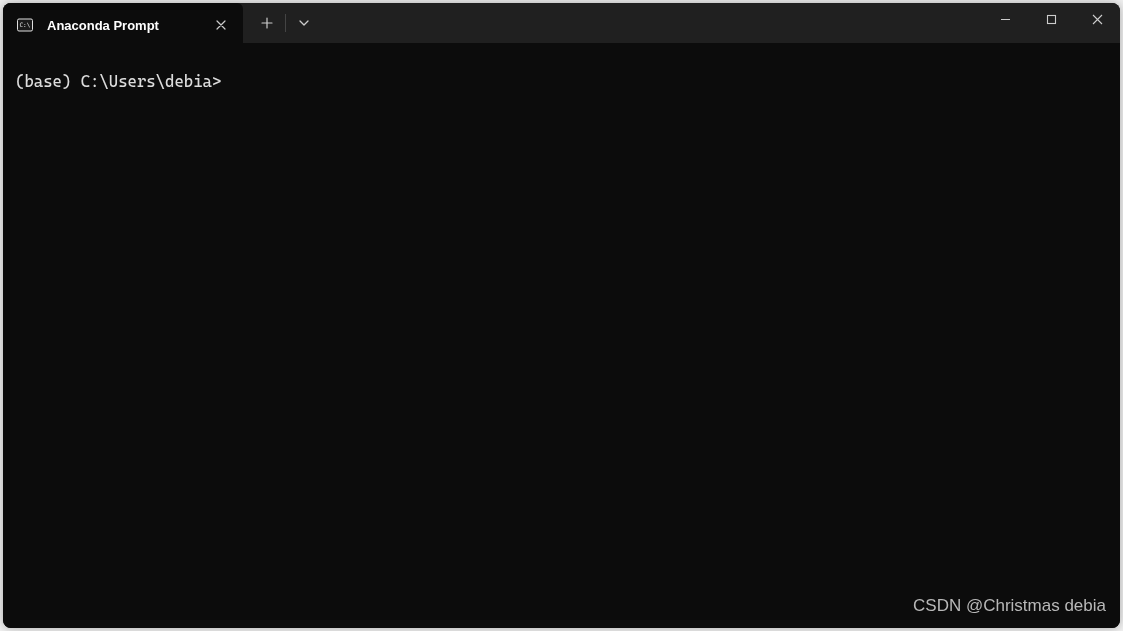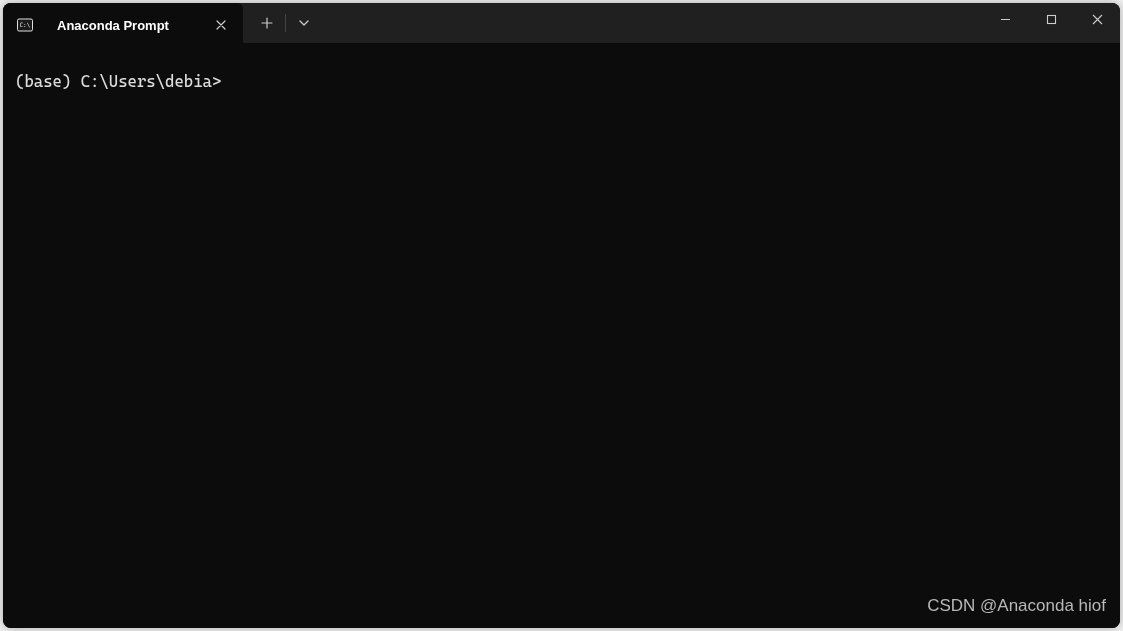--- a/index.html
+++ b/index.html
@@ -39,21 +39,21 @@
       display: flex;
       align-items: stretch;
       flex: 1;
     }
     .tab {
       display: flex;
       align-items: center;
       background: #0c0c0c;
       padding: 4px 12px 0 14px;
       min-width: 240px;
-      gap: 24px;
+      gap: 14px;
       border-top-right-radius: 6px;
     }
     .tab-icon {
       width: 16px;
       height: 16px;
       display: flex;
       align-items: center;
       justify-content: center;
       flex-shrink: 0;
     }
@@ -183,15 +183,15 @@
       <div class="win-btn close">
         <svg width="11" height="11" viewBox="0 0 11 11">
           <path d="M1 1 L10 10 M10 1 L1 10" stroke="currentColor" stroke-width="1.1"></path>
         </svg>
       </div>
     </div>
   </div>
 
   <div class="terminal-body">
     <div class="prompt-line">(base) C:\Users\debia&gt;</div>
-    <div class="watermark">CSDN @Anaconda hiof</div>
+    <div class="watermark">CSDN @Christmas debia</div>
   </div>
 </div>
 
 </body></html>

